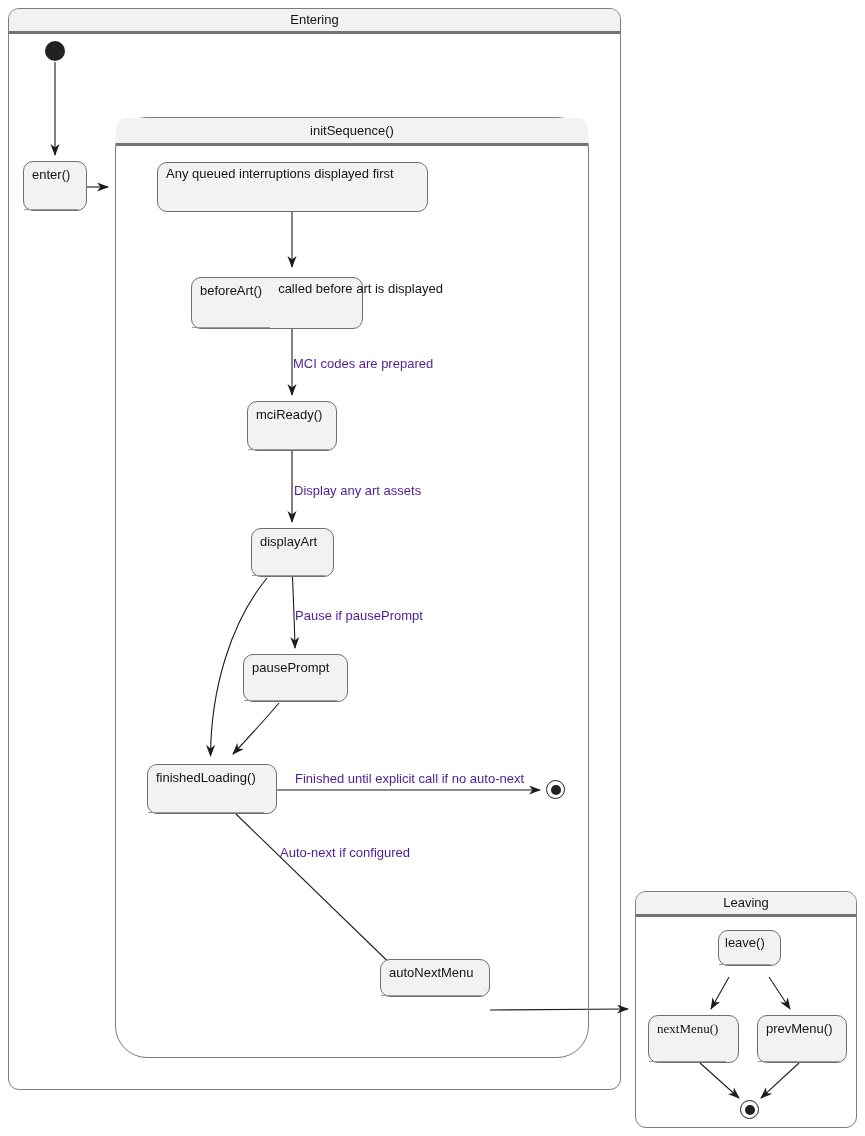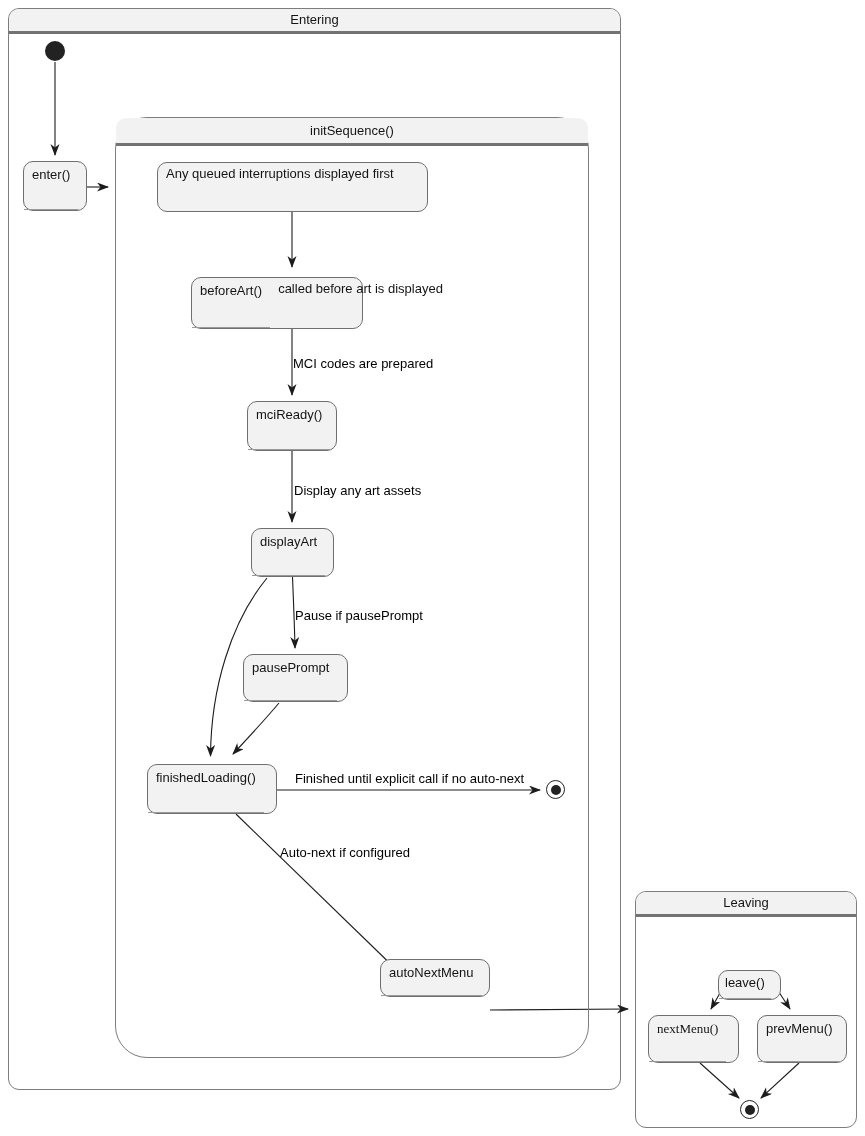--- a/index.html
+++ b/index.html
@@ -50,21 +50,21 @@
     white-space:nowrap;
   }
   .state-body{
     flex:1;
     padding:3px 8px;
     white-space:nowrap;
   }
   .edge-label{
     position:absolute;
     font-size:13px;
-    color:#000000;
+    color:#4c1d95;
     white-space:nowrap;
     z-index:4;
   }
   .initial-dot{
     position:absolute;
     width:20px;height:20px;
     background:#222222;
     border-radius:50%;
     z-index:3;
   }
@@ -160,21 +160,21 @@
   <div class="state" style="left:243px;top:654px;width:105px;height:48px;">
     <div class="state-title">pausePrompt</div>
     <div class="state-body"></div>
   </div>
 
   <div class="state" style="left:380px;top:959px;width:110px;height:38px;">
     <div class="state-title">autoNextMenu</div>
     <div class="state-body"></div>
   </div>
 
-  <div class="state" style="left:718px;top:930px;width:63px;height:30px;margin-top:40px;">
+  <div class="state" style="left:718px;top:930px;width:63px;height:36px;">
     <div class="state-title" style="padding:4px 6px 3px 6px;">leave()</div>
     <div class="state-body"></div>
   </div>
 
   <div class="state" style="left:648px;top:1015px;width:91px;height:48px;font-family:Liberation Serif, serif;">
     <div class="state-title">nextMenu()</div>
     <div class="state-body"></div>
   </div>
 
   <div class="state" style="left:757px;top:1015px;width:90px;height:48px;">

